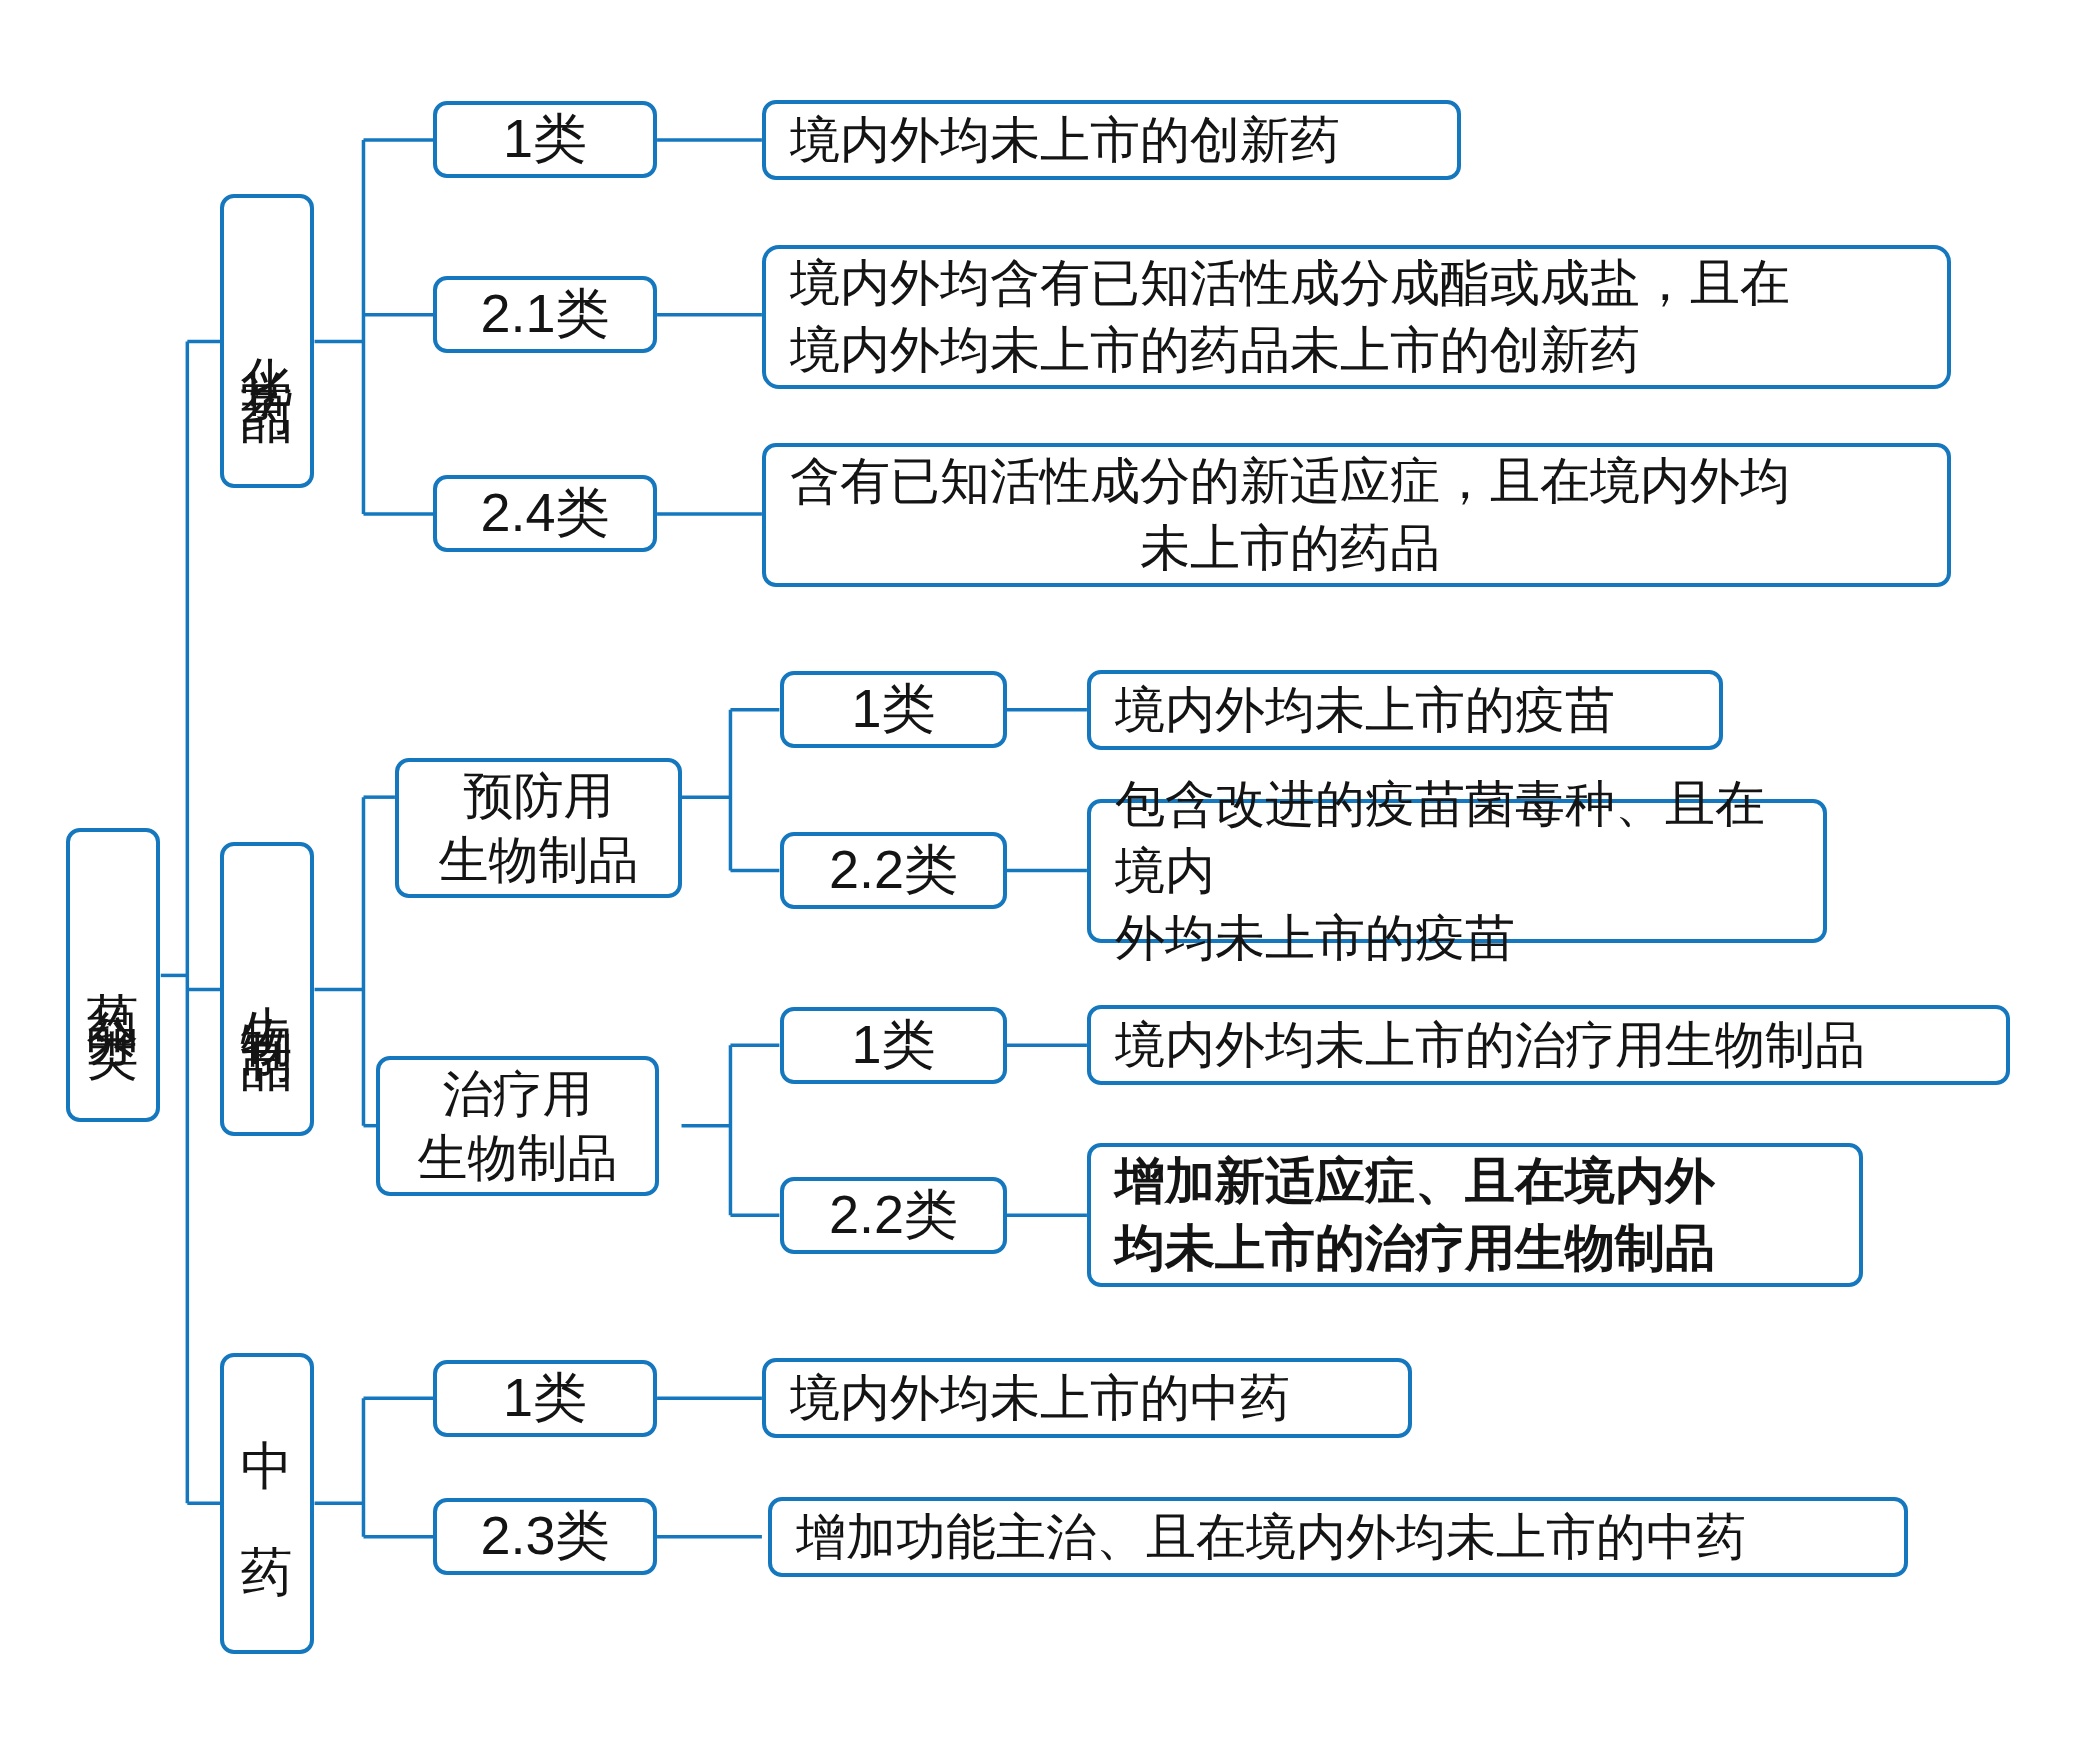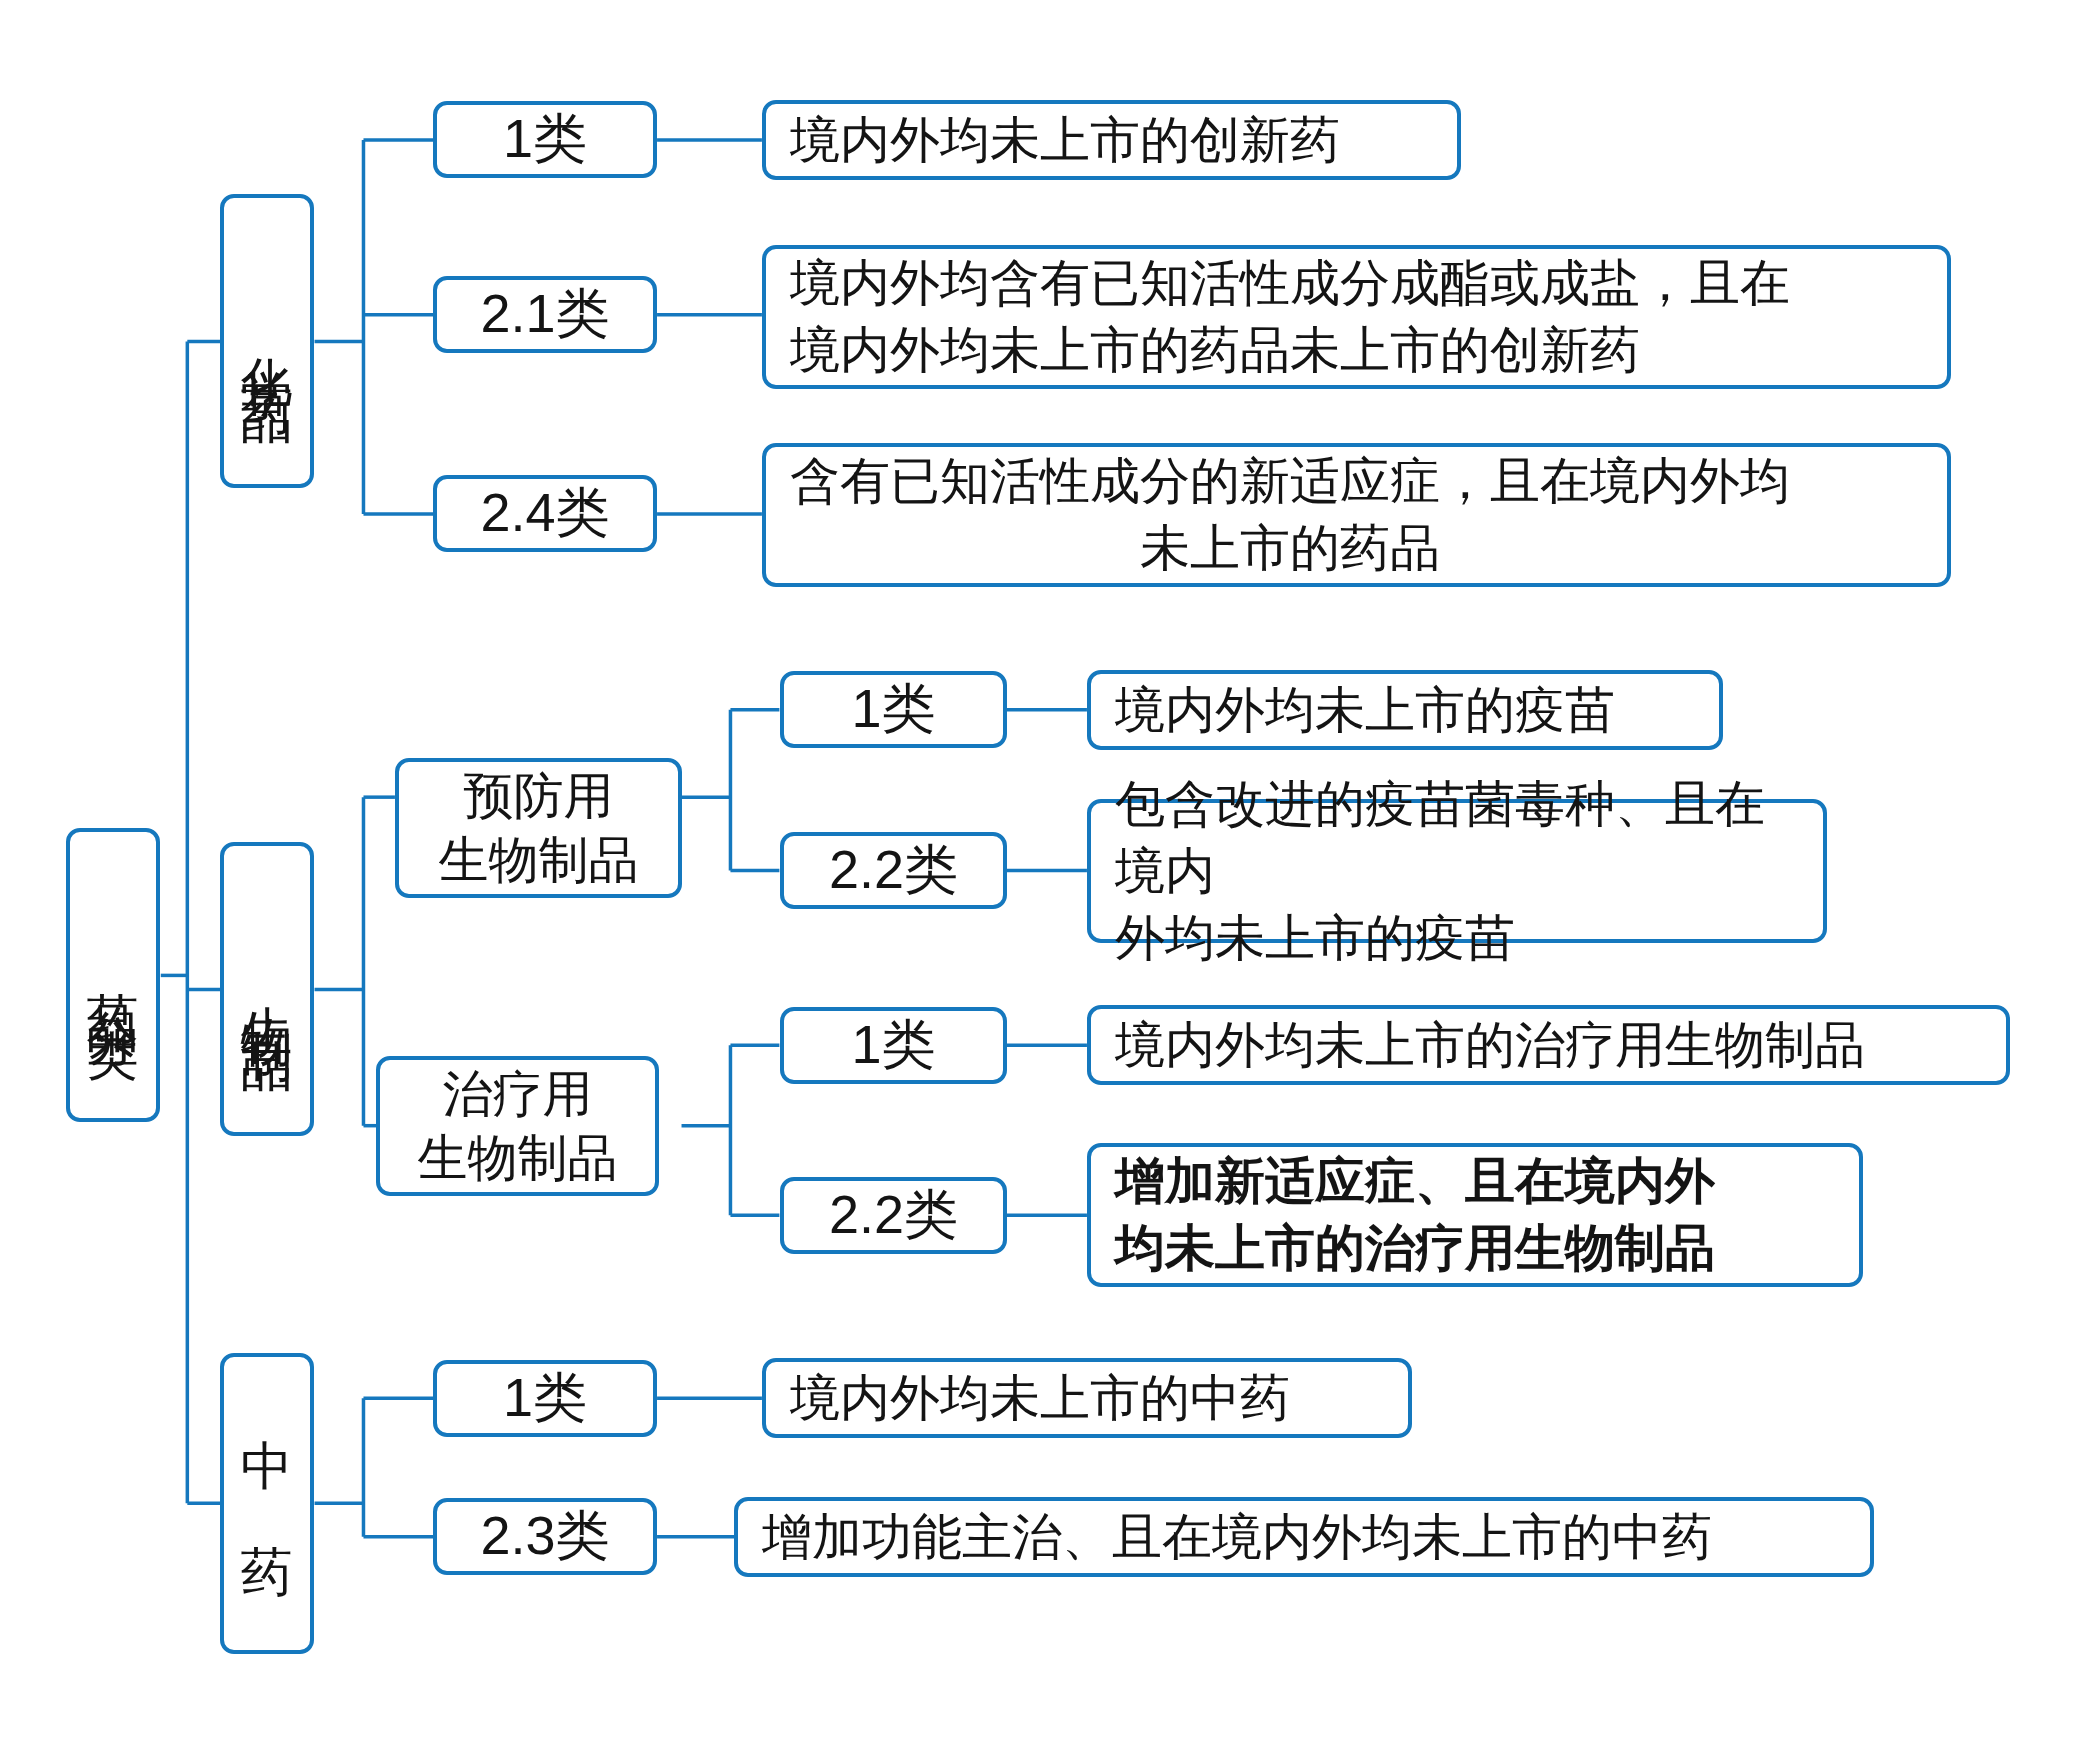--- a/index.html
+++ b/index.html
@@ -118,21 +118,21 @@
   </svg>
 
   <div class="node vnode" style="left:66px; top:828px; width:94px; height:294px;">药品分类</div>
 
   <div class="node vnode" style="left:220px; top:194px; width:94px; height:294px;">化学药品</div>
 
   <div class="node label-node" style="left:433px; top:101px; width:224px; height:77px;">1类</div>
   <div class="node desc-node" style="left:762px; top:100px; width:699px; height:80px;">境内外均未上市的创新药</div>
 
   <div class="node label-node" style="left:433px; top:276px; width:224px; height:77px;">2.1类</div>
-  <div class="node desc-node" style="left:762px; top:245px; width:1189px; height:144px;">境内外均含有已知活性成分成酯或成盐，且在
+  <div class="node desc-node" style="left:762px; top:245px; width:1189px; height:144px;border-radius:17px;">境内外均含有已知活性成分成酯或成盐，且在
 境内外均未上市的药品未上市的创新药</div>
 
   <div class="node label-node" style="left:433px; top:475px; width:224px; height:77px;">2.4类</div>
   <div class="node desc-node" style="left:762px; top:443px; width:1189px; height:144px;text-align:center;">含有已知活性成分的新适应症，且在境内外均
 未上市的药品</div>
 
   <div class="node vnode" style="left:220px; top:842px; width:94px; height:294px;">生物制品</div>
 
   <div class="node subgroup-node" style="left:395px; top:758px; width:287px; height:140px;">预防用
 生物制品</div>
@@ -153,16 +153,16 @@
   <div class="node label-node" style="left:780px; top:1177px; width:227px; height:77px;">2.2类</div>
   <div class="node desc-node" style="left:1087px; top:1143px; width:776px; height:144px;font-weight:bold;">增加新适应症、且在境内外
 均未上市的治疗用生物制品</div>
 
   <div class="node vnode spread" style="left:220px; top:1353px; width:94px; height:301px;">中药</div>
 
   <div class="node label-node" style="left:433px; top:1360px; width:224px; height:77px;">1类</div>
   <div class="node desc-node" style="left:762px; top:1358px; width:650px; height:80px;">境内外均未上市的中药</div>
 
   <div class="node label-node" style="left:433px; top:1498px; width:224px; height:77px;">2.3类</div>
-  <div class="node desc-node" style="left:734px; top:1497px; width:1140px; height:80px;">增加功能主治、且在境内外均未上市的中药</div>
+  <div class="node desc-node" style="left:768px; top:1497px; width:1140px; height:80px;">增加功能主治、且在境内外均未上市的中药</div>
 
 </div>
 
 
 </body></html>

